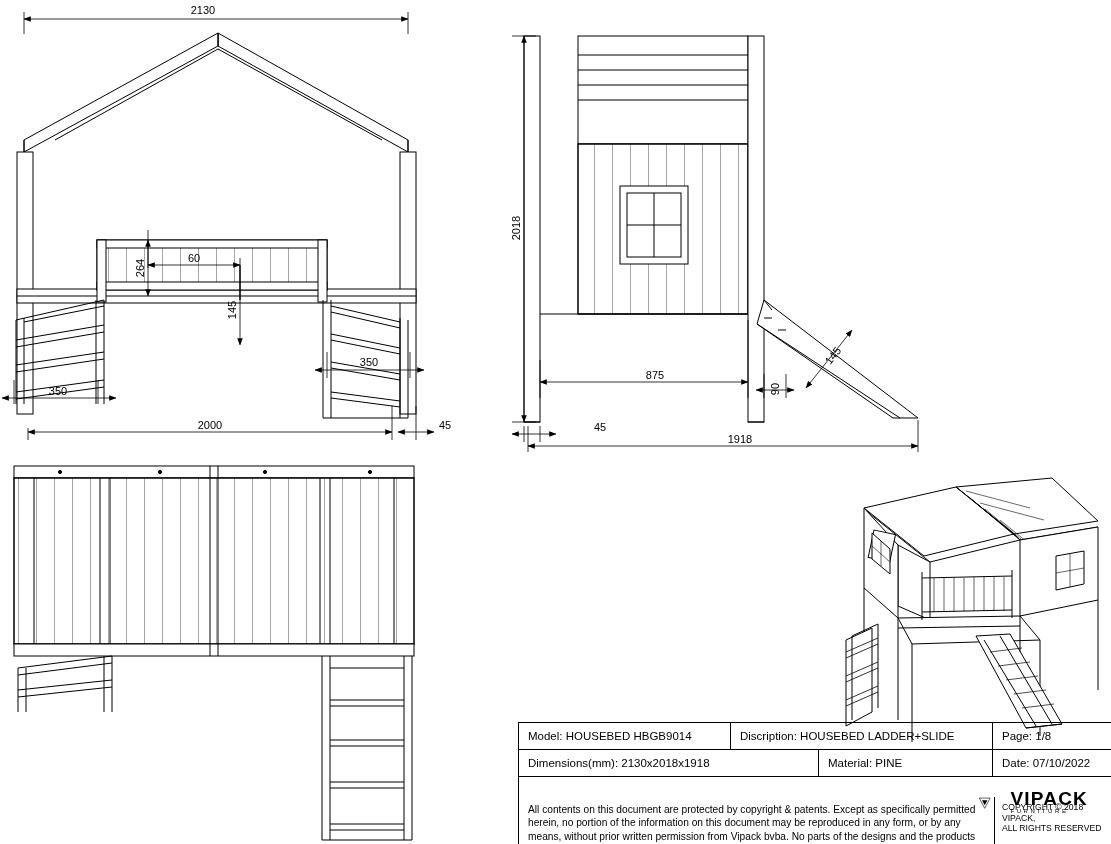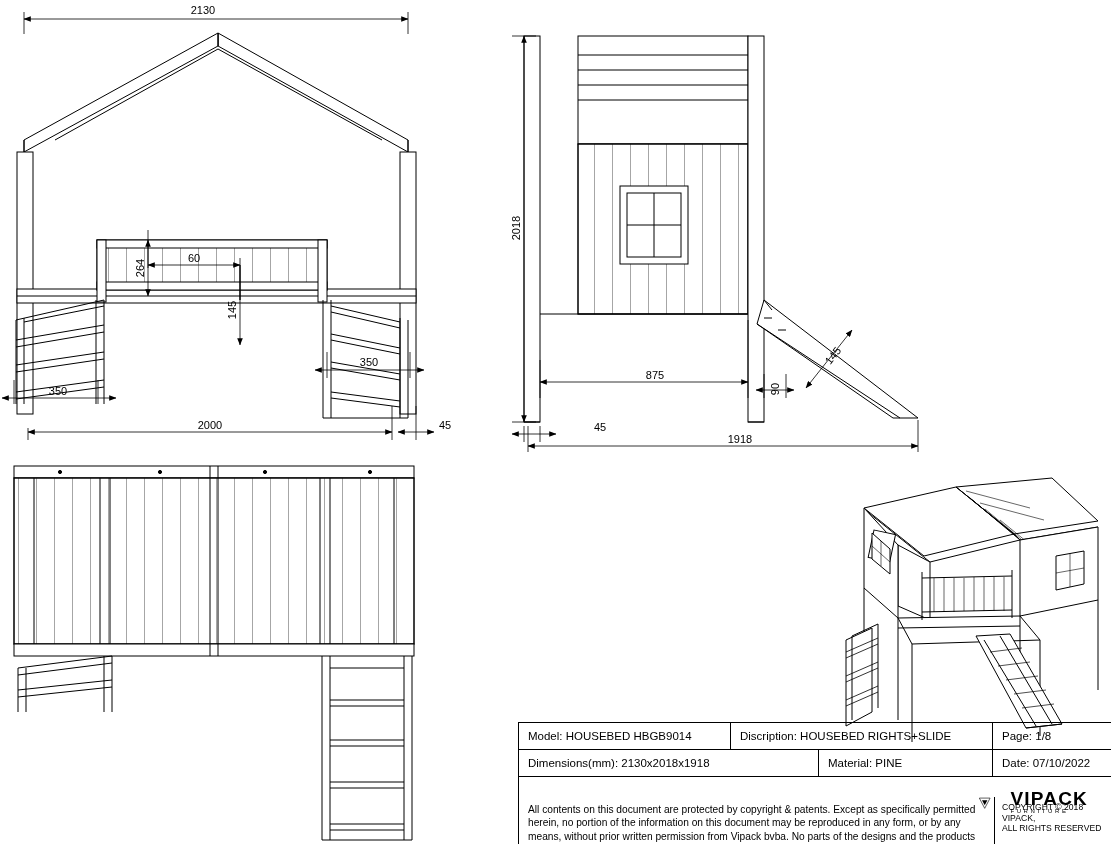--- a/index.html
+++ b/index.html
@@ -331,21 +331,21 @@
     <text class="dimtext" x="600" y="431" text-anchor="middle">45</text>
     <text class="dimtext" x="740" y="443" text-anchor="middle">1918</text>
     <text class="dimtext" x="779" y="389" text-anchor="middle" transform="rotate(-90 779 389)">90</text>
     <text class="dimtext" x="836" y="358" text-anchor="middle" transform="rotate(-52 836 358)">145</text>
   </g>
 </svg>
 
 <div id="titleblock">
   <div class="tb-row tb-r1">
     <div class="tb-c vline" style="left:0;width:212px;">Model: HOUSEBED HBGB9014</div>
-    <div class="tb-c vline" style="left:212px;width:262px;">Discription: HOUSEBED RIGHTS+SLIDE</div>
+    <div class="tb-c vline" style="left:212px;width:262px;">Discription: HOUSEBED LADDER+SLIDE</div>
     <div class="tb-c" style="left:474px;width:124px;">Page: 1/8</div>
   </div>
   <div class="tb-row tb-r2">
     <div class="tb-c vline" style="left:0;width:300px;">Dimensions(mm): 2130x2018x1918</div>
     <div class="tb-c vline" style="left:300px;width:174px;">Material: PINE</div>
     <div class="tb-c" style="left:474px;width:124px;">Date: 07/10/2022</div>
   </div>
   <div class="tb-row tb-r3">
     <div class="legal">All contents on this document are protected by copyright &amp; patents. Except as specifically permitted herein, no portion of the information on this document may be reproduced in any form, or by any means, without prior written permission from Vipack bvba. No parts of the designs and the products can be copied or transmitted. Product and drawings under Patent and Copyright.</div>
     <div class="copy">

